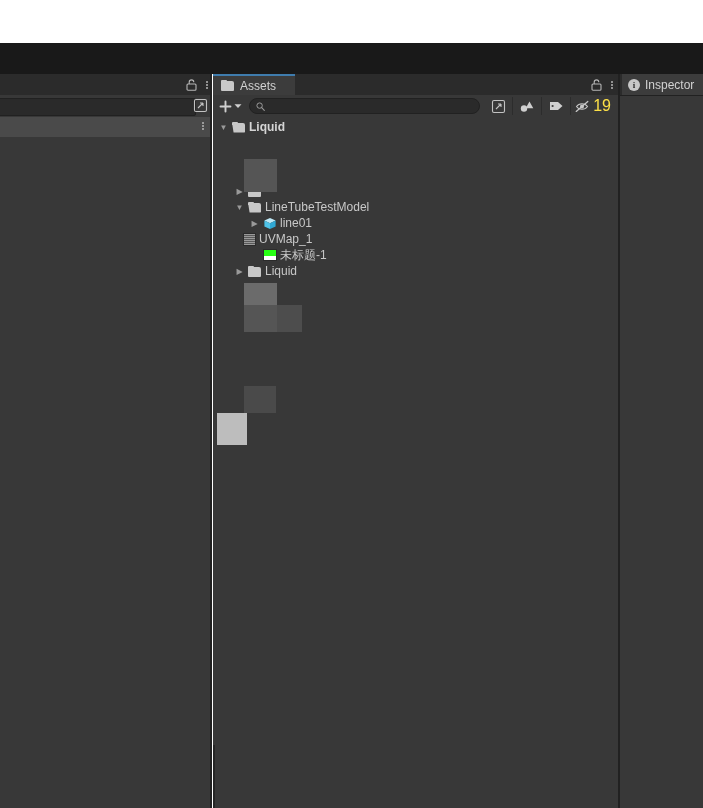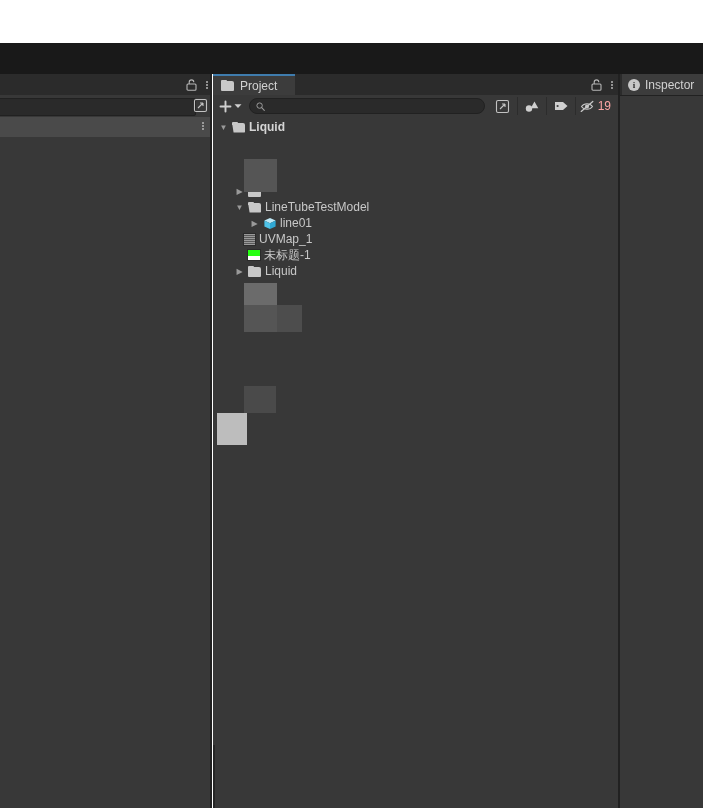--- a/index.html
+++ b/index.html
@@ -180,22 +180,22 @@
     justify-content: center;
   }
   .hidden-count {
     display: flex;
     align-items: center;
     gap: 1px;
     padding: 0 4px 0 2px;
     height: 18px;
   }
   .hidden-count-num {
-    font-size: 12px;
-    color: #fca5a5;
+    font-size: 16px;
+    color: #fde047;
   }
 
   
   .tree {
     position: absolute;
     left: 0; top: 43px;
     width: 405px; height: 691px;
     background: #383838;
     padding-top: 2px;
     box-sizing: border-box;
@@ -401,21 +401,21 @@
     </div>
     <div class="left-body"></div>
   </div>
   <div class="left-edge"></div>
 
   <div class="project-panel">
 
     <div class="project-tabbar">
       <div class="tab-active">
         <span class="folder-ico"></span>
-        <span class="tab-label">Project</span>
+        <span class="tab-label">Assets</span>
       </div>
       <div class="tabbar-right">
         <span style="display:inline-flex;">
           <svg width="11" height="12" viewBox="0 0 11 12">
             <rect x="1" y="5" width="9" height="6.2" rx="1" fill="none" stroke="#b6b6b6" stroke-width="1.1"></rect>
             <path d="M3.2 5 V3.2 a2.3 2.3 0 0 1 4.6 0" fill="none" stroke="#b6b6b6" stroke-width="1.1"></path>
           </svg>
         </span>
         <span class="kebab">
             <i></i>
@@ -516,21 +516,21 @@
         <span>line01</span>
       </div>
 
 
       <div class="tree-row" style="padding-left:16px;">
         <span class="arrow empty">▶</span>
         <span class="tex-ico"></span>
         <span>UVMap_1</span>
       </div>
 
-      <div class="tree-row" style="padding-left:20px;">
+      <div class="tree-row" style="padding-left:36px;">
         <span class="arrow empty">▶</span>
         <span class="swatch-ico"></span>
         <span>未标题-1</span>
       </div>
 
       <div class="tree-row" style="padding-left:21px;">
         <span class="arrow">▶</span>
         <span class="folder-ico"></span>
         <span>Liquid</span>
       </div>

